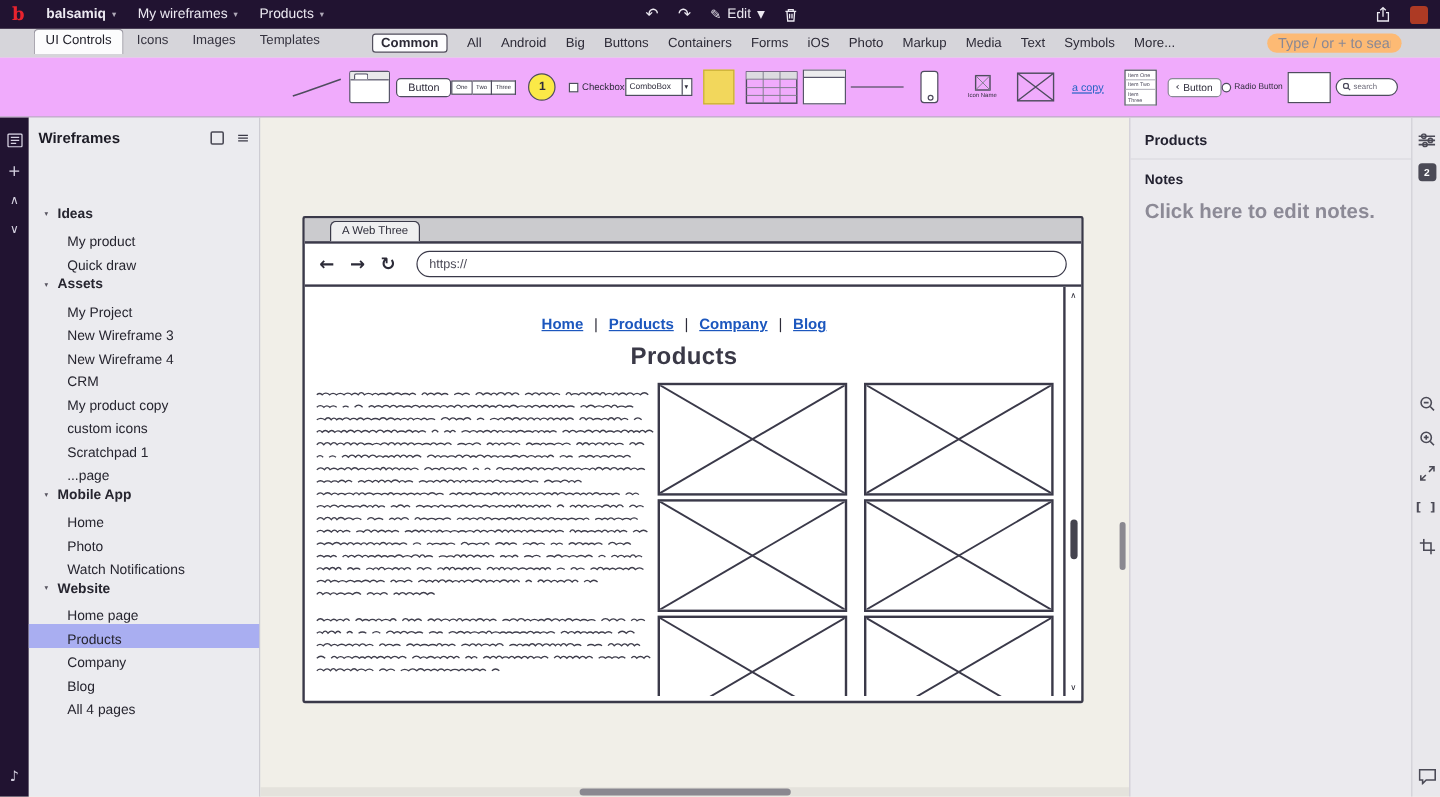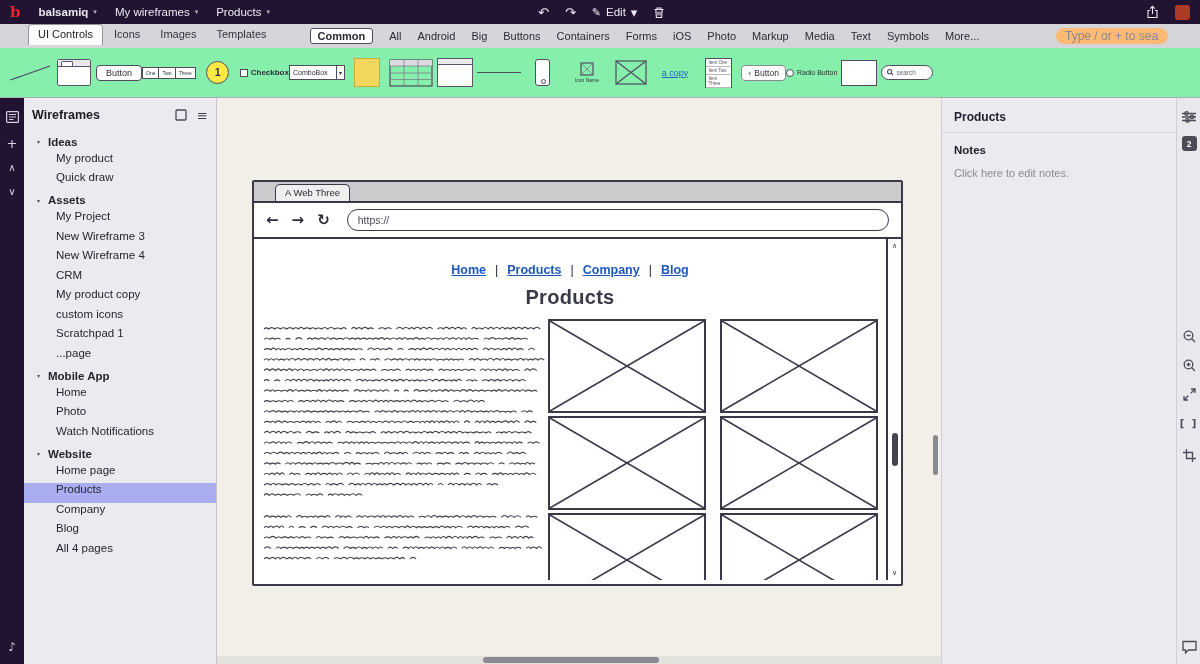--- a/index.html
+++ b/index.html
@@ -27,33 +27,33 @@
   .ribbon { position:absolute; top:24px; left:0; right:0; height:24px; background:#d6d5da; display:flex; align-items:center; }
   .rb-tabs { display:flex; align-items:flex-start; height:100%; margin-left:28px; gap:2px; }
   .rb-tab { font-size:11px; color:#34323e; padding:4px 9px; }
   .rb-tab.active { background:#fcfcfd; border:1px solid #97949f; border-bottom:none; border-radius:4px 4px 0 0; padding:3px 9px 5px; color:#1f1e28; }
   .rb-cats { display:flex; align-items:center; gap:16px; margin-left:34px; font-size:11px; color:#2c2a36; }
   .rb-cat.active { background:#fdfdfe; border:1px solid #514e5c; border-radius:3px; padding:1px 7px; font-weight:700;text-align:center; }
   .rb-search { position:absolute; right:32px; top:4px; width:112px; height:16px; background:#fdba74; border:none; border-radius:9px; font-size:12px; padding:0 9px; color:#55525e; }
   .rb-search::placeholder { color:#8a8894; }
 
   
-  .palette { position:absolute; top:48px; left:0; right:0; height:50px; background:#86efac; border-bottom:1px solid #aeadb6; display:flex; align-items:center; justify-content:flex-start; padding:0 8px; }
+  .palette { position:absolute; top:48px; left:0; right:0; height:50px; background:#f0abfc; border-bottom:1px solid #aeadb6; display:flex; align-items:center; justify-content:flex-end; padding:0 35px; }
   .p-item { min-width:44px; display:flex; flex-direction:column; align-items:center; justify-content:center; gap:2px; color:#2f2d3c; }
   .sk { stroke:#4e4c5e; fill:none; stroke-width:1.2; }
   .skthin { stroke:#7e7c8c; fill:none; stroke-width:.8; }
   .mini-browser { width:34px; height:27px; border:1.3px solid #57556a; border-radius:2px; background:#fff; position:relative; }
   .mb-bar { height:7px; border-bottom:1.3px solid #57556a; background:#e9e9eb; position:relative; }
   .mb-bar::before { content:""; position:absolute; left:3px; bottom:0; width:10px; height:4px; border:1px solid #57556a; border-bottom:none; border-radius:2px 2px 0 0; background:#fff; }
   .p-button { border:1.2px solid #4e4c5e; border-radius:4px; padding:2px 9px; font-size:9px; background:#fff; }
   .btn-bar { display:flex; }
   .btn-bar .seg { border:1px solid #4e4c5e; padding:2px 3px; font-size:5px; background:#fff; }
   .btn-bar .seg + .seg { border-left:none; }
   .num-circle { width:23px; height:23px; border-radius:50%; background:#fbe947; border:1.5px solid #4e4c5e; display:flex; align-items:center; justify-content:center; font-size:10px; font-weight:700; }
-  .p-check { display:flex; align-items:center; gap:3px; font-size:8px;font-weight:bold; }
+  .p-check { display:flex; align-items:center; gap:3px; font-size:8px; }
   .cb-box { width:8px; height:8px; border:1px solid #4e4c5e; background:#fff; display:inline-block; }
   .p-combo { width:56px; height:15px; border:1px solid #4e4c5e; background:#fff; display:flex; align-items:center; font-size:7px; padding-left:3px; }
   .p-combo .dd { margin-left:auto; border-left:1px solid #4e4c5e; padding:0 2px; font-size:6px; align-self:stretch; display:flex; align-items:center; }
   .sticky { width:26px; height:29px; background:#f2d75c; border:1px solid #c8ae35; }
   .p-window { width:36px; height:29px; border:1.2px solid #57556a; background:#fff; }
   .p-window .wt { height:6px; border-bottom:1.2px solid #57556a; background:#ececee; }
   .hrule { width:44px; border-top:1.6px solid #4e4c5e; }
   .iphone { width:15px; height:27px; border:1.5px solid #4e4c5e; border-radius:3px; position:relative; background:#fff; }
   .iphone::after { content:""; position:absolute; bottom:1px; left:50%; margin-left:-1.5px; width:3px; height:3px; border:1px solid #4e4c5e; border-radius:50%; }
   .icon-label { display:flex; flex-direction:column; align-items:center; gap:1px; }
@@ -69,24 +69,24 @@
 
   
   .left-strip { position:absolute; top:98px; bottom:0; left:0; width:24px; background:#211331; }
   .ls-btn { position:absolute; left:0; width:24px; justify-content:center; color:#d6d2e2; font-size:10px; }
   .ls-1 { top:13px; } .ls-2 { top:38px; font-size:13px; } .ls-3 { top:64px; } .ls-4 { top:88px; } .ls-5 { bottom:10px; top:auto; font-size:12px; }
 
   .sidebar { position:absolute; top:98px; bottom:0; left:24px; width:193px; background:#ebebef; border-right:1px solid #c6c5cc; }
   .sb-header { height:34px; display:flex; align-items:center; padding:0 8px; }
   .sb-title { font-size:12.5px; font-weight:700; color:#1d1c26; }
   .sb-hicons { margin-left:auto; display:flex; align-items:center; gap:10px; color:#3a3946; }
-  .tree { font-size:11.5px; color:#26252f; }
+  .tree { font-size:11.5px; color:#26252f;margin-top:37px; }
   .t-group { display:flex; align-items:center; height:19.5px; padding-left:13px; gap:3px; font-weight:600; }
   .t-caret { font-size:6px; color:#55525e; width:8px; }
-  .t-item { display:flex; align-items:flex-start; height:19.5px; padding-left:32px; }
+  .t-item { display:flex; align-items:flex-end; height:19.5px; padding-left:32px; }
   .t-item.selected { background:#a9aef1; }
 
   .canvas { position:absolute; top:98px; bottom:0; left:217px; width:724px; background:#f1efe8; overflow:hidden; }
 
   
   .bw { position:absolute; left:35px; top:82px; width:651px; height:406px; background:#fff; border:2px solid #3a3949; border-radius:2px; }
   .bw-titlebar { height:21px; background:#cbcbce; border-bottom:2px solid #3a3949; position:relative; }
   .bw-tab { position:absolute; left:21px; bottom:0; height:17px; background:#efeff0; border:1.6px solid #3a3949; border-bottom:none; border-radius:5px 5px 0 0; font-size:9.5px; color:#2c2b38; padding:2px 9px 0; }
   .bw-toolbar { height:36px; border-bottom:2px solid #3a3949; display:flex; align-items:center; padding:0 12px; gap:13px; }
   .bw-arrow { font-size:15px; font-weight:700; color:#2c2b38; line-height:1; }
@@ -107,21 +107,21 @@
   .s-thumb { position:absolute; left:3.5px; width:6px; top:194px; height:33px; background:#45444f; border-radius:3px; }
 
   .cv-htrack { position:absolute; left:0; right:0; bottom:0; height:8px; background:rgba(0,0,0,0.05); }
   .cv-hthumb { position:absolute; left:266px; bottom:1px; width:176px; height:6px; background:#8a8890; border-radius:3px; }
   .cv-vthumb { position:absolute; right:3px; top:337px; width:5px; height:40px; background:#8a8890; border-radius:3px; }
 
   
   .right-panel { position:absolute; top:98px; bottom:0; left:941px; width:235px; background:#ebeaee; border-left:1px solid #cfcdd5; }
   .rp-header { padding:12px 12px 8px; font-size:12px; font-weight:700; color:#232230; border-bottom:1px solid #dbd9e0; }
   .rp-notes-label { margin:11px 12px 5px; font-size:11.5px; font-weight:700; color:#232230; }
-  .rp-notes-text { margin:11px 12px; font-size:11px; color:#8c8a96; }
+  .rp-notes-text { margin:11px 12px; font-size:17px; color:#8c8a96;font-weight:bold; }
 
   .right-strip { position:absolute; top:98px; bottom:0; left:1176px; width:24px; background:#e9e8ec; border-left:1px solid #d0cfd6; }
   .rs-btn { position:absolute; left:0; width:24px; justify-content:center; color:#4b4a56; }
   .rs-1 { top:13px; } .rs-2 { top:38px; } .rs-3 { top:232px; } .rs-4 { top:261px; } .rs-5 { top:290px; }
   .rs-6 { top:320px; font-size:10px; letter-spacing:2px; font-weight:600; } .rs-7 { top:351px; } .rs-8 { bottom:10px; top:auto; }
   .note2 { width:15px; height:15px; border-radius:3px; background:#4b4a56; color:#fff; font-size:8.5px; font-weight:700; display:flex; align-items:center; justify-content:center; }
   .stroke-ic { stroke:#4b4a56; fill:none; stroke-width:1.3; }
   .stroke-lt { stroke:#d6d2e2; fill:none; stroke-width:1.2; }
   .stroke-tb { stroke:#ece9f1; fill:none; stroke-width:1.1; }
 </style>

